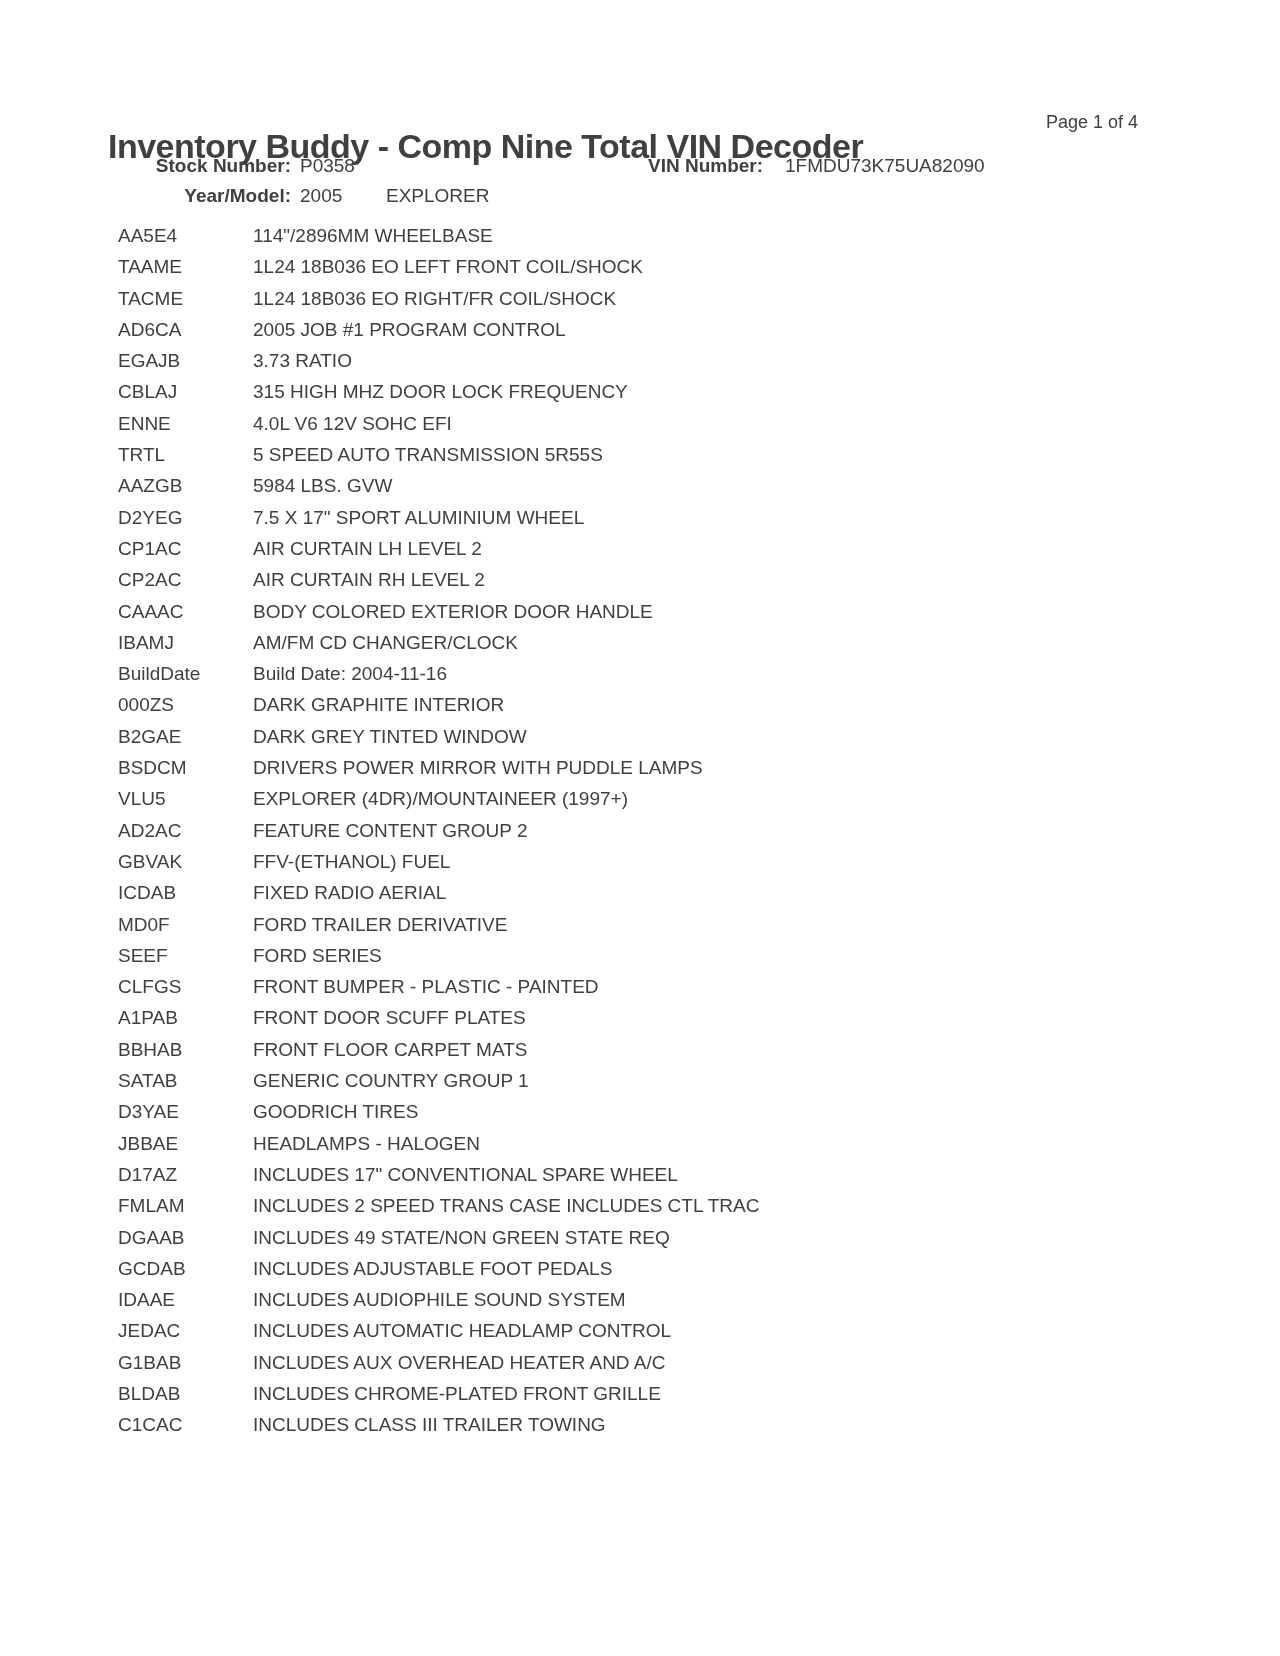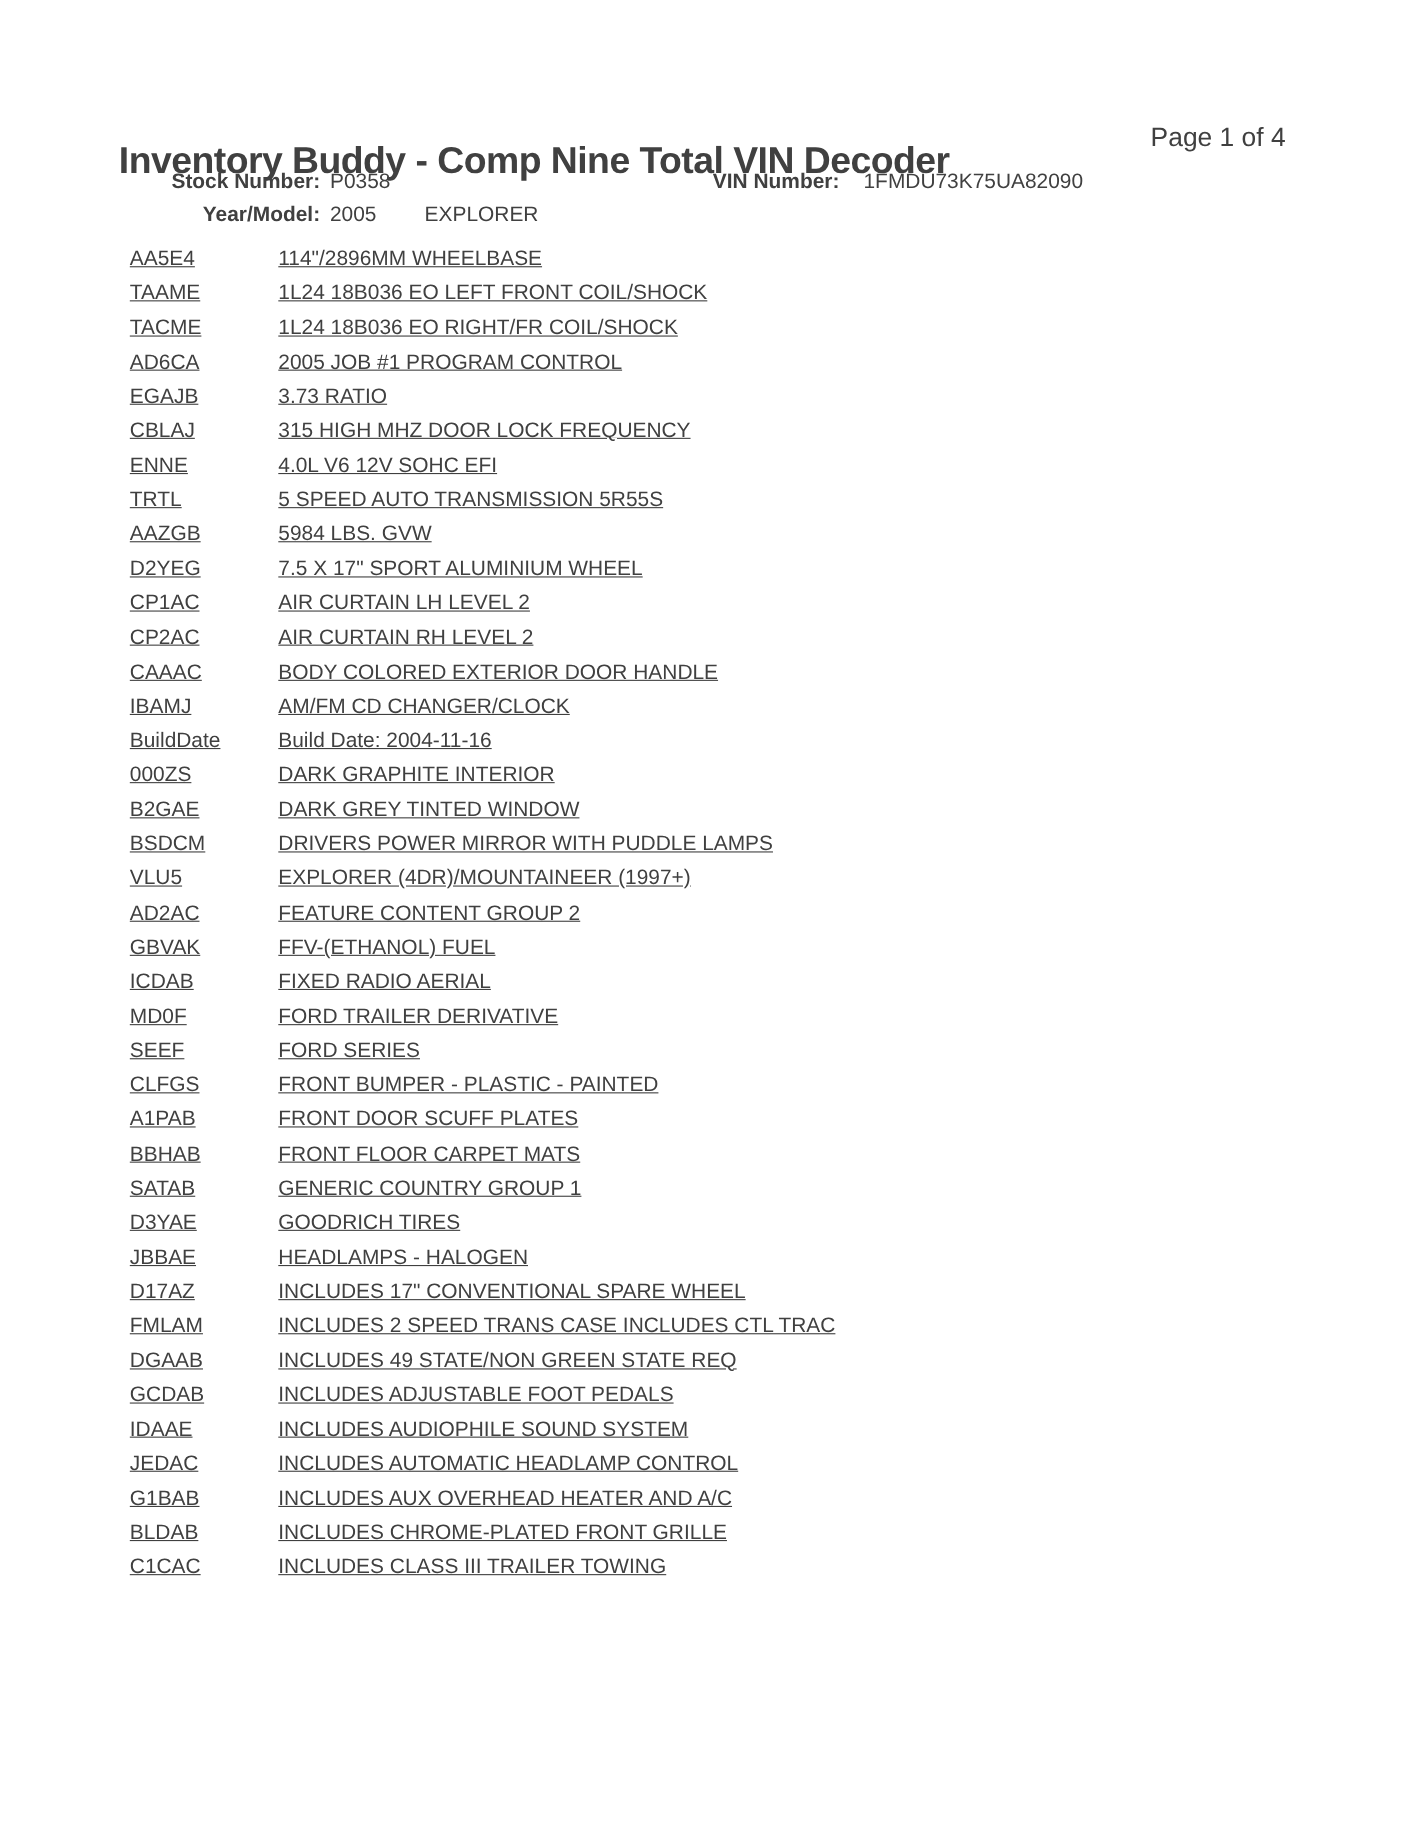--- a/index.html
+++ b/index.html
@@ -22,21 +22,21 @@
     top: 104px;
     font-size: 34px;
     font-weight: bold;
     letter-spacing: -0.5px;
     white-space: nowrap;
   }
   .page-indicator {
     position: absolute;
     left: 1046px;
     top: 112px;
-    font-size: 24px;
+    font-size: 18px;
     white-space: nowrap;
   }
   .meta-line {
     position: absolute;
     left: 0;
     width: 1280px;
     height: 24px;
     font-size: 19px;
   }
   .meta-line-1 { top: 155px; }
@@ -58,21 +58,20 @@
     white-space: nowrap;
   }
   .vin-value { left: 785px; }
   .year-value { left: 300px; }
   .model-value { left: 386px; }
   .options-list {
     position: absolute;
     left: 118px;
     top: 220px;
     width: 1100px;
-    text-decoration: underline;
   }
   .option-row {
     display: flex;
     height: 31.3px;
     line-height: 31.3px;
     font-size: 19px;
     white-space: nowrap;
   }
   .option-code {
     width: 135px;

